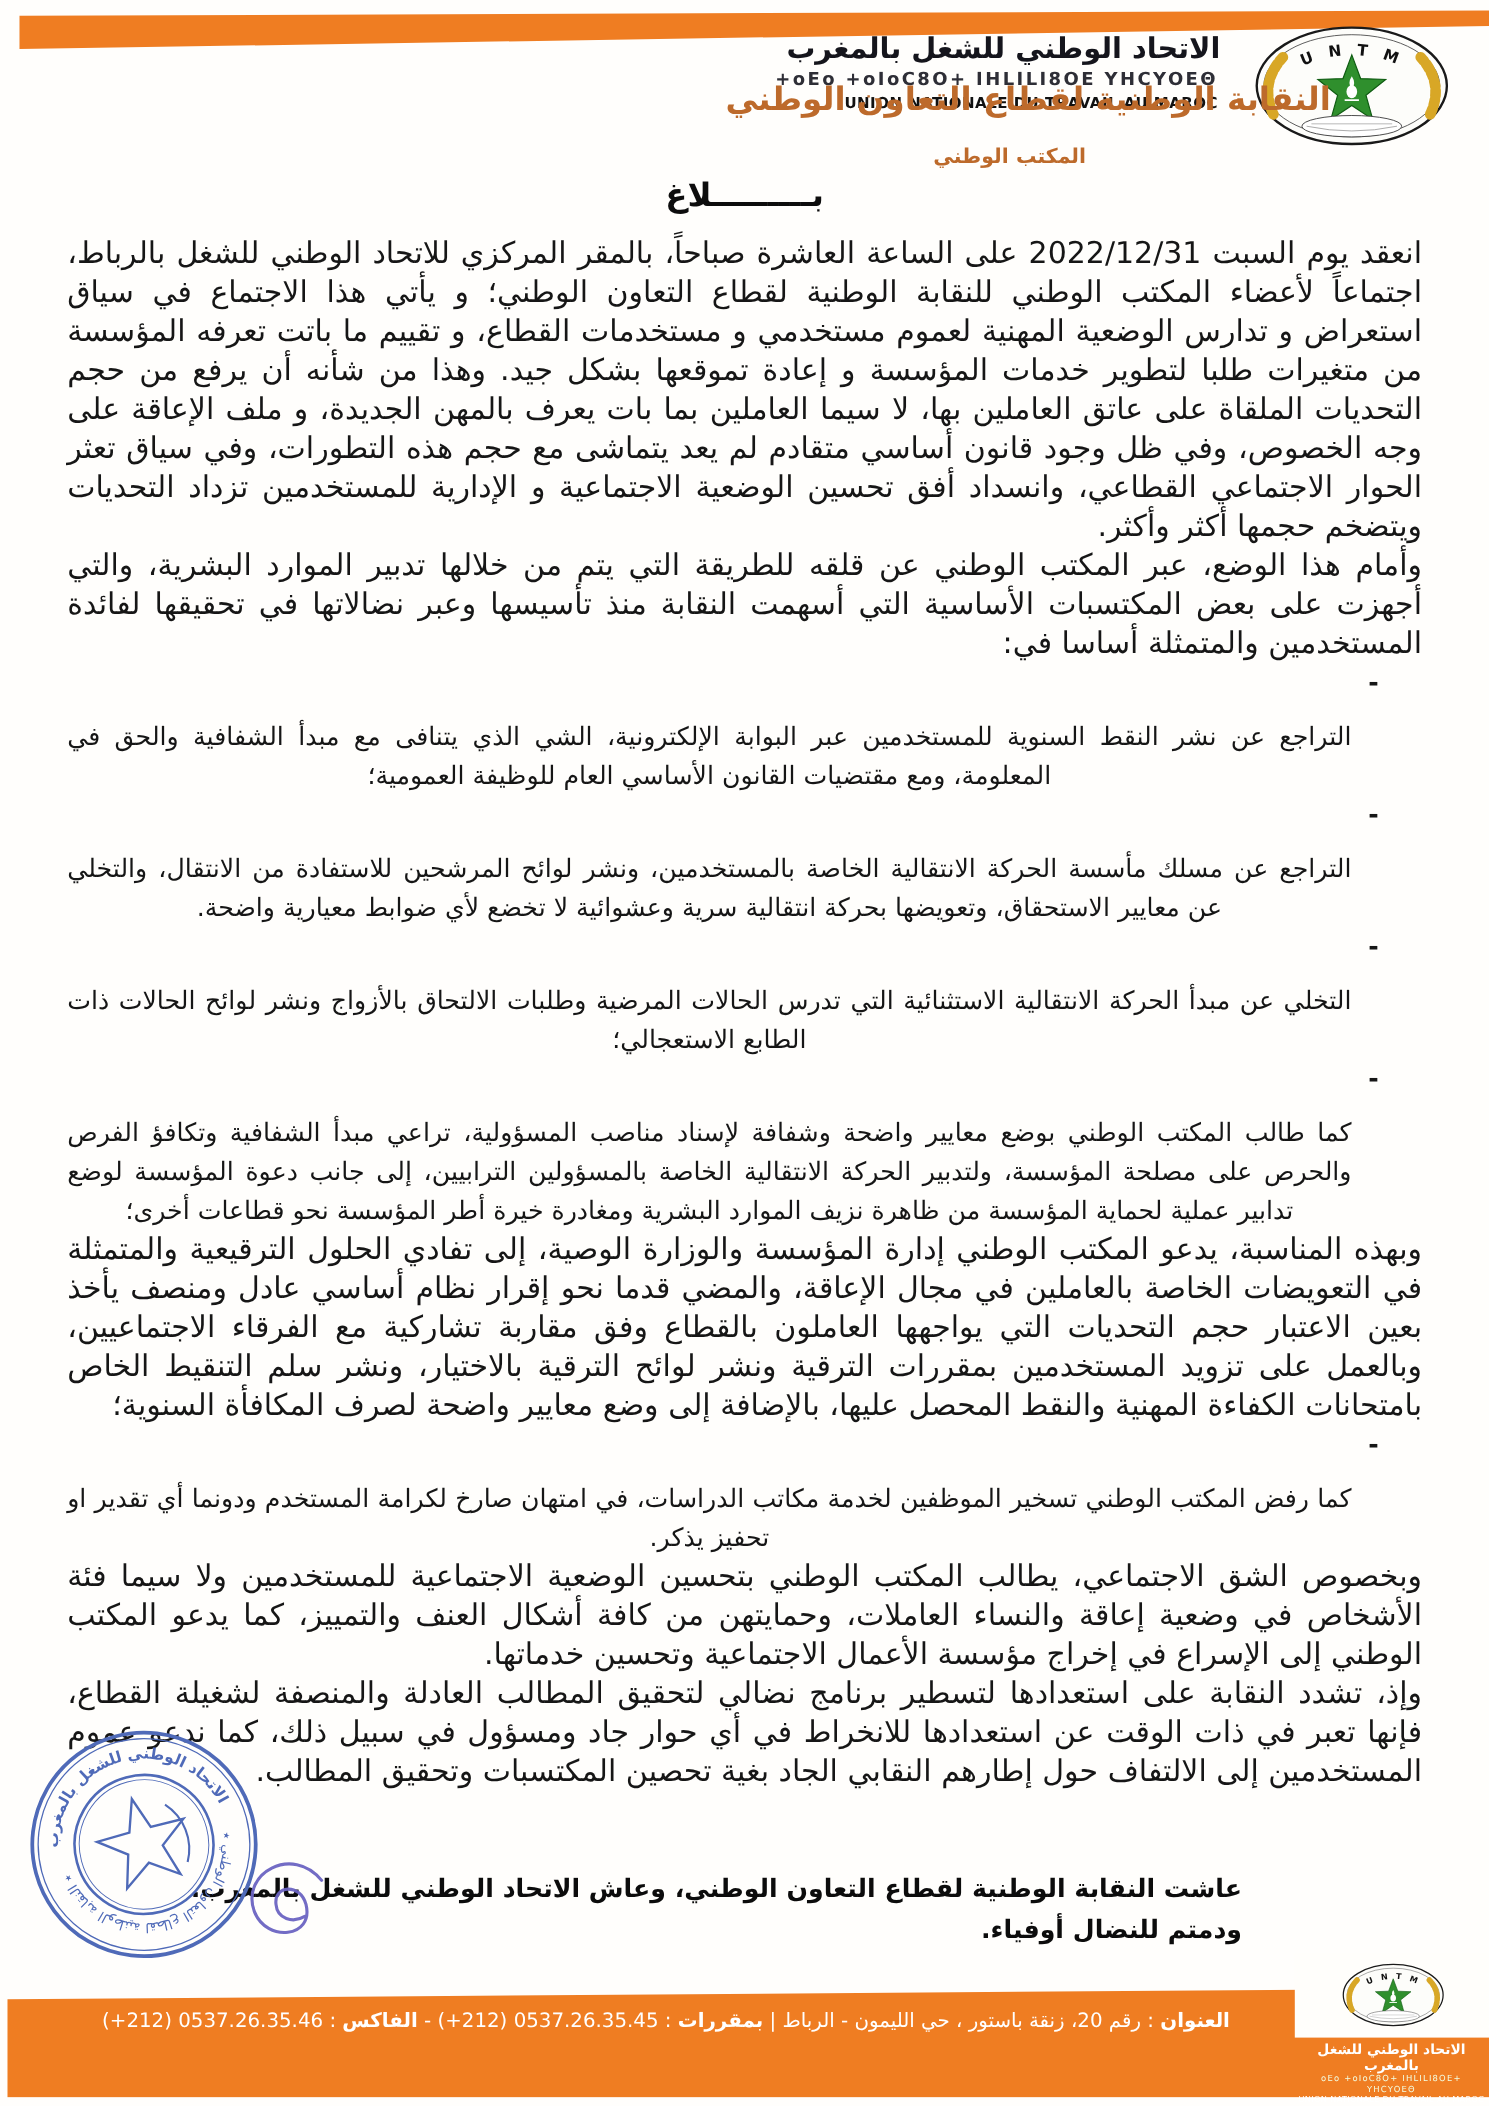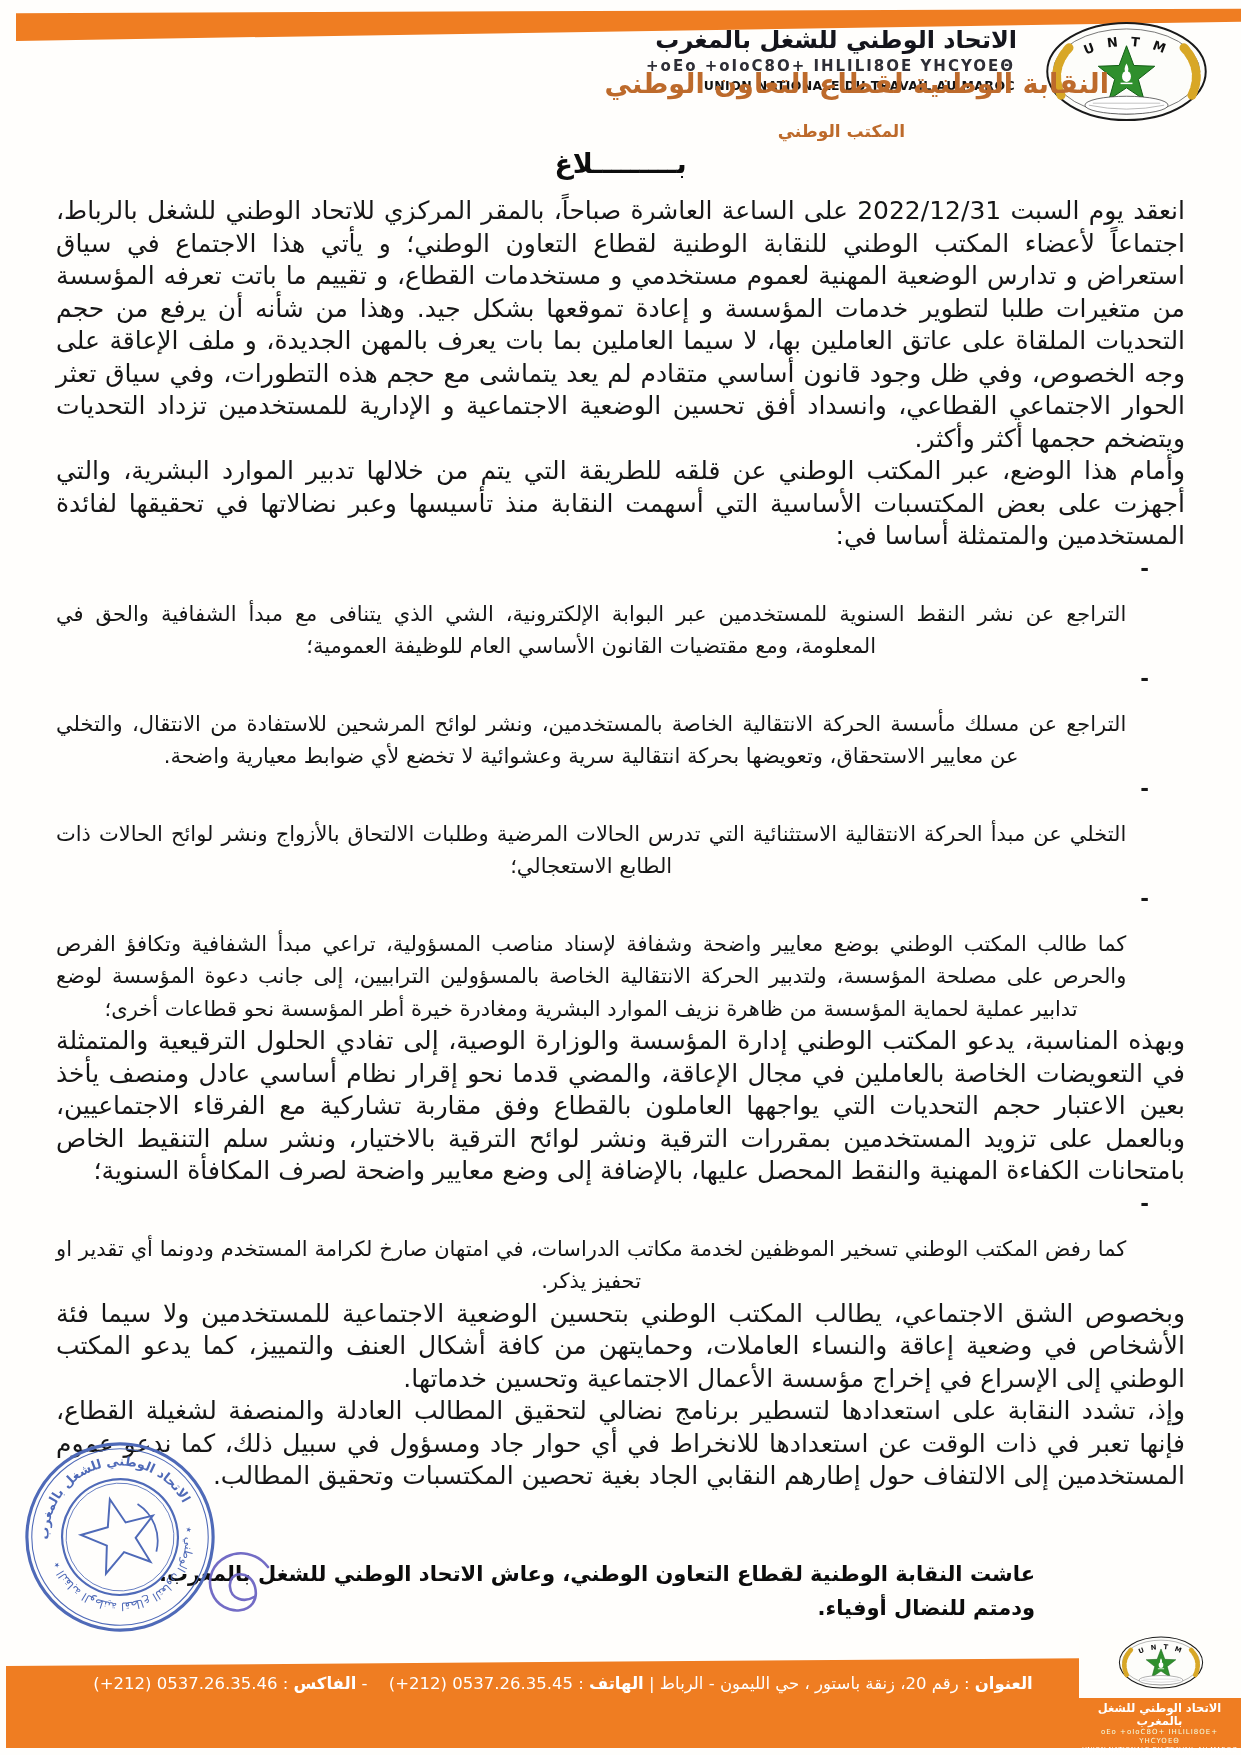--- a/index.html
+++ b/index.html
@@ -41,21 +41,21 @@
   
   .footer-band{
     position:absolute;left:6px;right:0;top:1657px;height:91px;
     background:#ef7d22;
     clip-path:polygon(0 9px,100% 0,100% 100%,0 100%);
   }
   .footer-text{position:absolute;top:1674px;left:40px;width:1030px;text-align:center;direction:rtl;color:#fff;}
   .footer-line{font-size:16.5px;line-height:20px;}
   .footer-line + .footer-line{margin-top:13px;}
   .flabel{font-weight:bold;}
-  .fnum{direction:ltr;unicode-bidi:isolate;margin-left:16px;}
+  .fnum{direction:ltr;unicode-bidi:isolate;}
   .footer-corner{position:absolute;right:0;top:1628px;width:162px;height:70px;background:#fffefb;}
   .logo-footer{position:absolute;right:28px;top:1634px;width:104px;height:57px;}
   .footer-org{position:absolute;right:4px;top:1702px;width:155px;text-align:center;color:#fff;direction:rtl;}
   .fo-ar{font-size:11.5px;font-weight:bold;line-height:13px;}
   .fo-tif{font-size:7px;letter-spacing:1px;line-height:9px;color:#f2ffe4;}
   .fo-fr{font-size:6.8px;line-height:9px;letter-spacing:.3px;}
 </style>
 </head>
 <body>
 
@@ -150,21 +150,21 @@
 </svg>
 
 <svg class="squiggle" viewBox="0 0 92 96" aria-hidden="true">
   <path d="M76,22 C52,-8 8,16 20,48 C30,74 70,70 63,42 C58,24 36,26 38,42 C39,54 52,58 62,52" stroke="#6b64c2" stroke-width="2.6" fill="none" opacity="0.95" stroke-linecap="round"></path>
 </svg>
 
 <div class="footer-band"></div>
 
 <div class="footer-text">
   <div class="footer-line">
-    <span class="flabel">العنوان</span><span> : </span><span>رقم 20،  زنقة باستور ، حي الليمون - الرباط </span><span>| </span><span class="flabel">الهاتف</span><span> : </span><span class="fnum">(+212) 0537.26.35.45</span><span> - </span><span class="flabel">الفاكس</span><span> : </span><span class="fnum">(+212) 0537.26.35.46</span>
+    <span class="flabel">العنوان</span><span> : </span><span>رقم 20،  زنقة باستور ، حي الليمون - الرباط </span><span>| </span><span class="flabel">بمقررات</span><span> : </span><span class="fnum">(+212) 0537.26.35.45</span><span> - </span><span class="flabel">الفاكس</span><span> : </span><span class="fnum">(+212) 0537.26.35.46</span>
   </div>
 </div>
 
 <div class="footer-corner"></div>
 <svg class="logo-footer" viewBox="0 0 200 104" aria-hidden="true">
   <use href="#untm-emblem"></use>
 </svg>
 <div class="footer-org">
   <div class="fo-ar">الاتحاد الوطني للشغل بالمغرب</div>
   <div class="fo-tif">+oEo +oIoC8O+ IHLILI8OE YHCYOEΘ</div>

